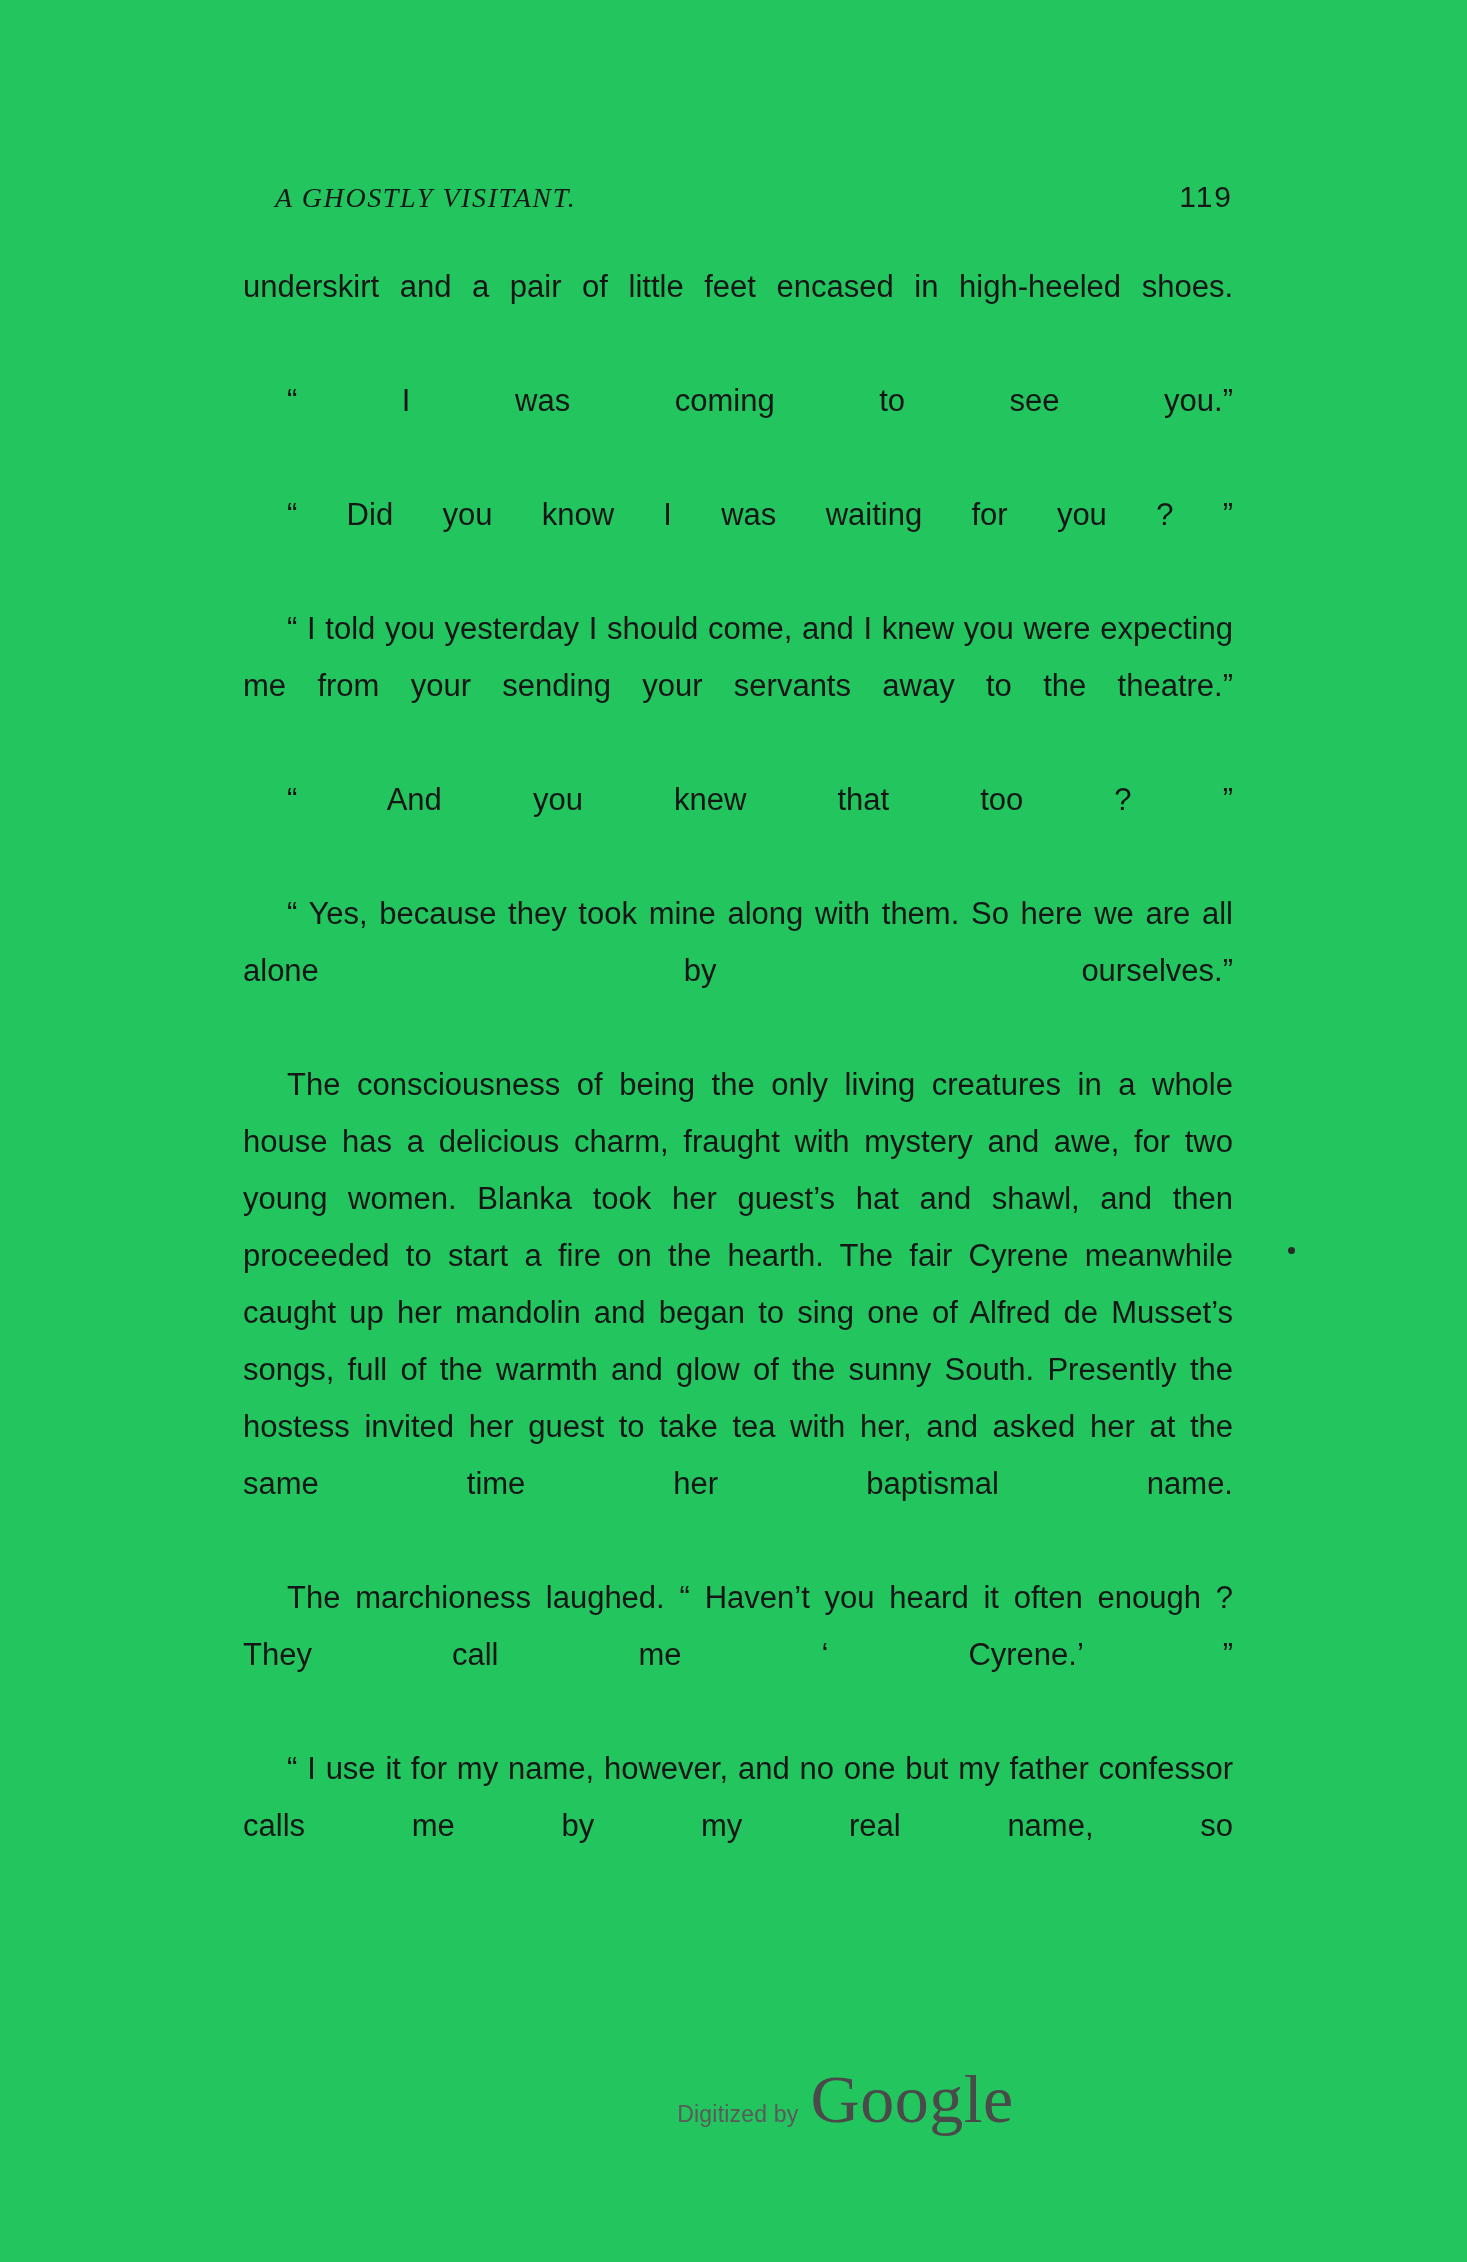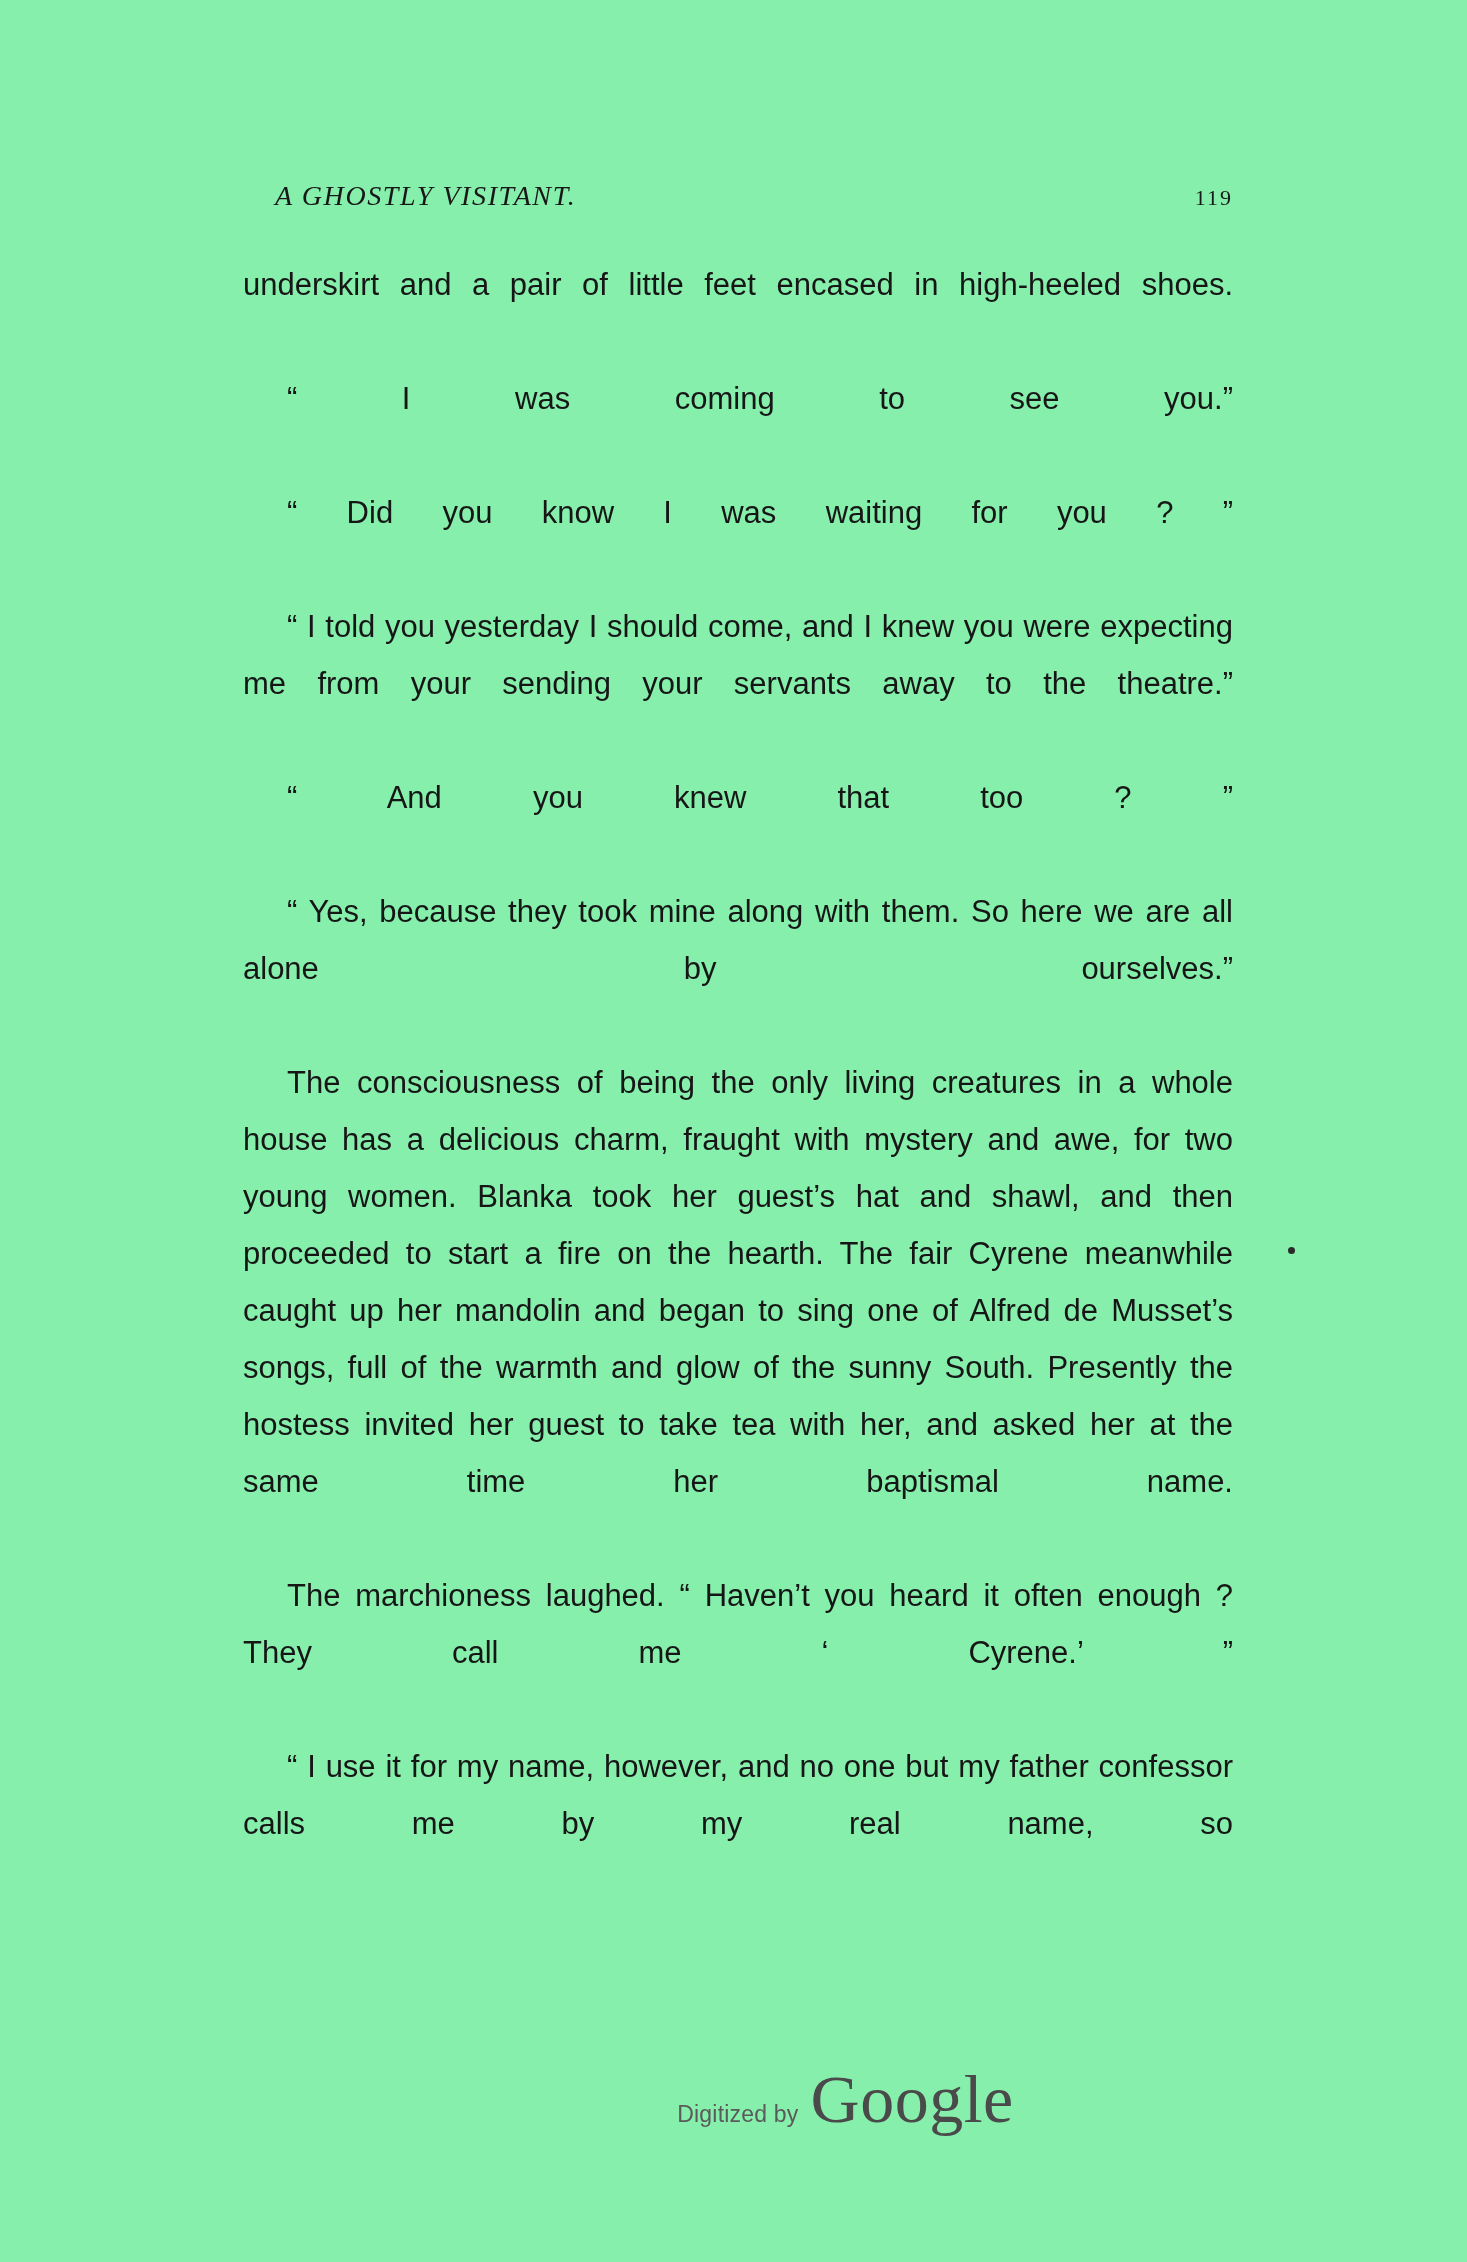--- a/index.html
+++ b/index.html
@@ -14,21 +14,21 @@
     color: #1a1a1a;
     position: relative;
     overflow: hidden;
   }
   .page {
     position: absolute;
     left: 0;
     top: 0;
     width: 1467px;
     height: 2262px;
-    background: #86efac;
+    background: #22c55e;
   }
   .content {
     position: absolute;
     left: 243px;
     top: 180px;
     width: 990px;
   }
   .running-head {
     display: flex;
     align-items: baseline;
@@ -40,24 +40,24 @@
   }
   .running-head .title {
     font-style: italic;
     font-size: 28px;
     letter-spacing: 1.6px;
     color: #181818;
     font-family: "Liberation Serif", serif;
     white-space: pre;
   }
   .running-head .folio {
-    font-size: 22px;
+    font-size: 30px;
     letter-spacing: 2px;
     color: #181818;
-    font-family: Liberation Serif, serif;
+    font-family: Liberation Sans, sans-serif;
   }
   .body-text {
     font-size: 31px;
     line-height: 57px;
     text-align: justify;
     color: #161616;
     font-family: Liberation Sans, sans-serif;
   }
   .body-text p {
     margin: 0;

